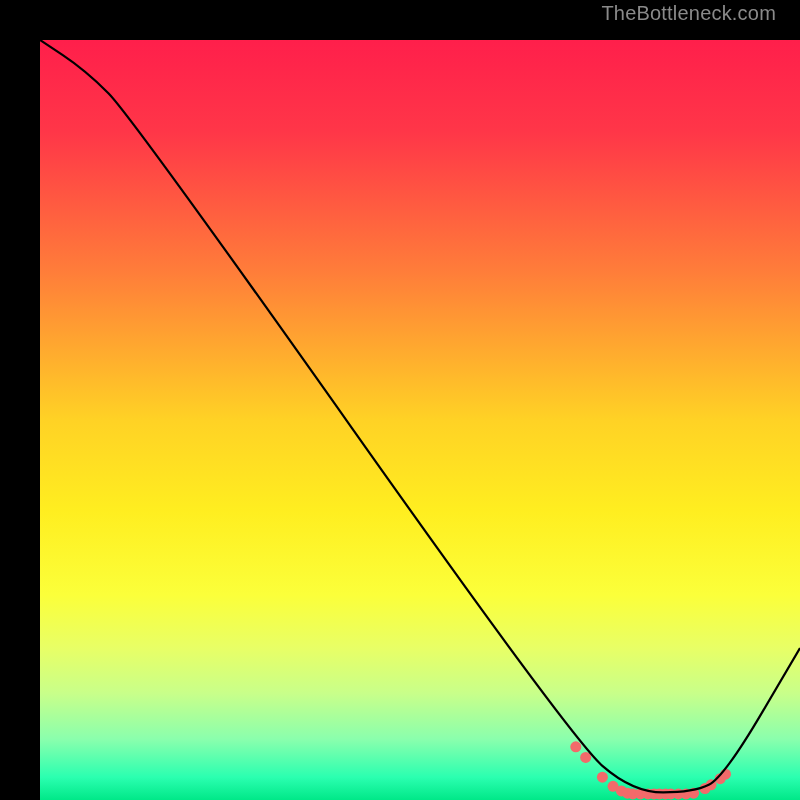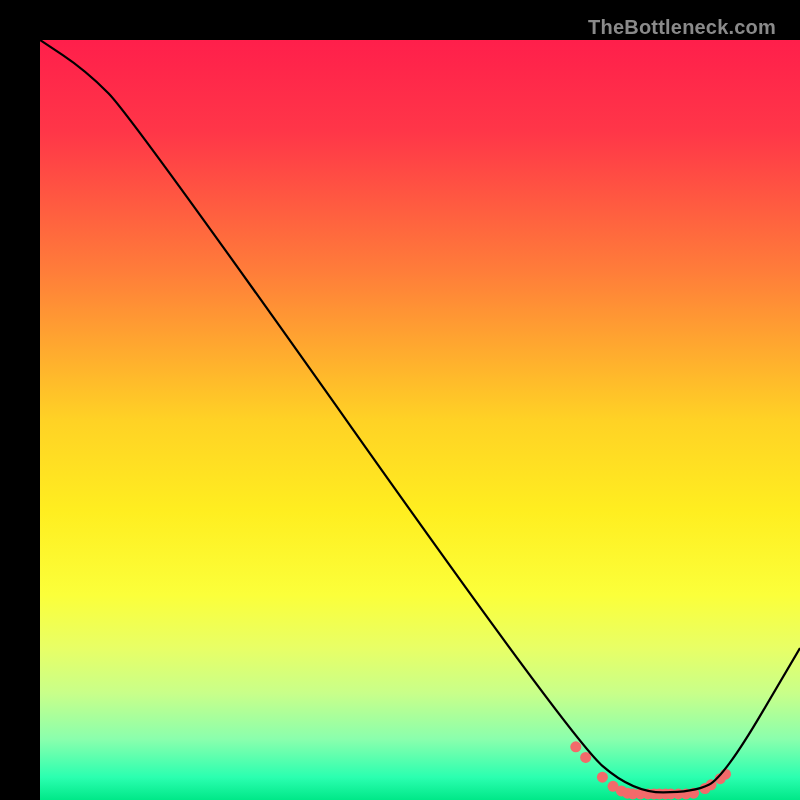--- a/index.html
+++ b/index.html
@@ -14,24 +14,24 @@
   .frame {
     position: absolute;
     top: 20px;
     left: 20px;
     width: 760px;
     height: 760px;
     background: #000;
   }
   .watermark {
     position: absolute;
-    top: 16px;
+    top: 2px;
     right: 24px;
     font-size: 20px;
-    font-weight: 700;
+    font-weight: 400;
     color: #8a8a8a;
     letter-spacing: 0.2px;
   }
   .plot {
     position: absolute;
     top: 20px;
     left: 20px;
     width: 760px;
     height: 760px;
   }

